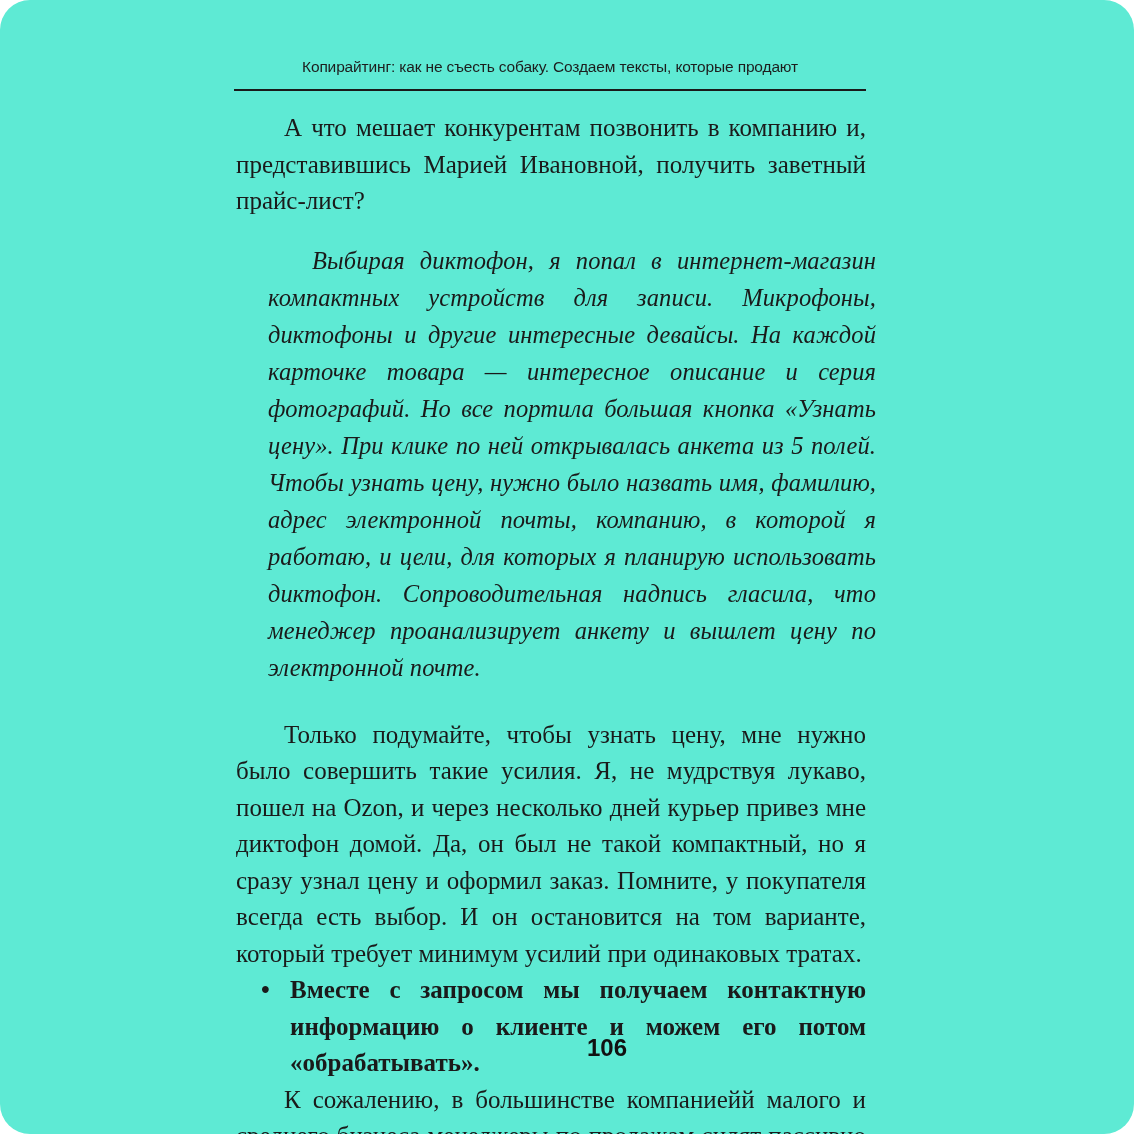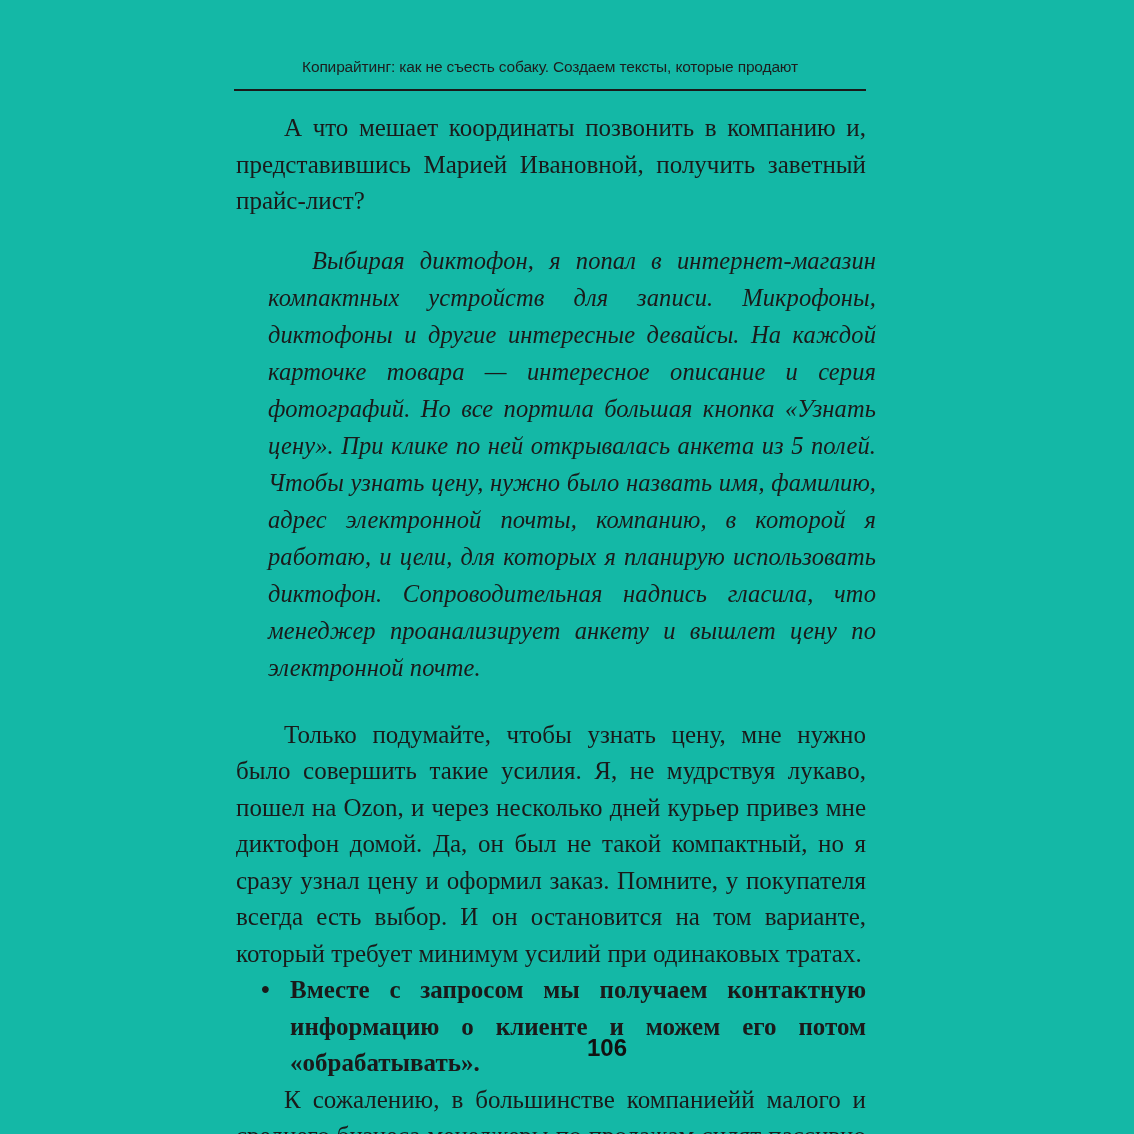--- a/index.html
+++ b/index.html
@@ -7,24 +7,25 @@
     margin: 0;
     padding: 0;
     background: #ffffff;
   }
 
   .page {
     position: relative;
     width: 1134px;
     height: 1134px;
     margin: 0 auto;
-    background: #14b8a6;
+    background: #5eead4;
     overflow: hidden;
     font-family: "Liberation Serif", "DejaVu Serif", serif;
     color: #1a1a1a;
+    border-radius: 30px;
     -webkit-font-smoothing: antialiased;
   }
 
   
   .running-head {
     position: absolute;
     left: 234px;
     top: 58px;
     width: 632px;
     text-align: center;
@@ -127,21 +128,21 @@
 <body>
 
 <div class="page">
 
   <div class="running-head">Копирайтинг: как не съесть собаку. Создаем тексты, которые продают</div>
 
   <div class="head-rule"></div>
 
   <div class="column">
 
-    <p class="body-par">А что мешает координаты позвонить в компанию и, представившись Марией Ивановной, получить заветный прайс-лист?</p>
+    <p class="body-par">А что мешает конкурентам позвонить в компанию и, представившись Марией Ивановной, получить заветный прайс-лист?</p>
 
     <blockquote class="quote">
       <p>Выбирая диктофон, я попал в интернет-магазин компактных устройств для записи. Микрофоны, диктофоны и другие интересные девайсы. На каждой карточке товара — интересное описание и серия фотографий. Но все портила большая кнопка «Узнать цену». При клике по ней открывалась анкета из 5 полей. Чтобы узнать цену, нужно было назвать имя, фамилию, адрес электронной почты, компанию, в которой я работаю, и цели, для которых я планирую использовать диктофон. Сопроводительная надпись гласила, что менеджер проанализирует анкету и вышлет цену по электронной почте.</p>
     </blockquote>
 
     <div class="gap-after-quote"></div>
 
     <p class="body-par">Только подумайте, чтобы узнать цену, мне нужно было совершить такие усилия. Я, не мудрствуя лукаво, пошел на Ozon, и через несколько дней курьер привез мне диктофон домой. Да, он был не такой компактный, но я сразу узнал цену и оформил заказ. Помните, у покупателя всегда есть выбор. И он остановится на том варианте, который требует минимум усилий при одинаковых тратах.</p>
 
     <ul class="bullets">

